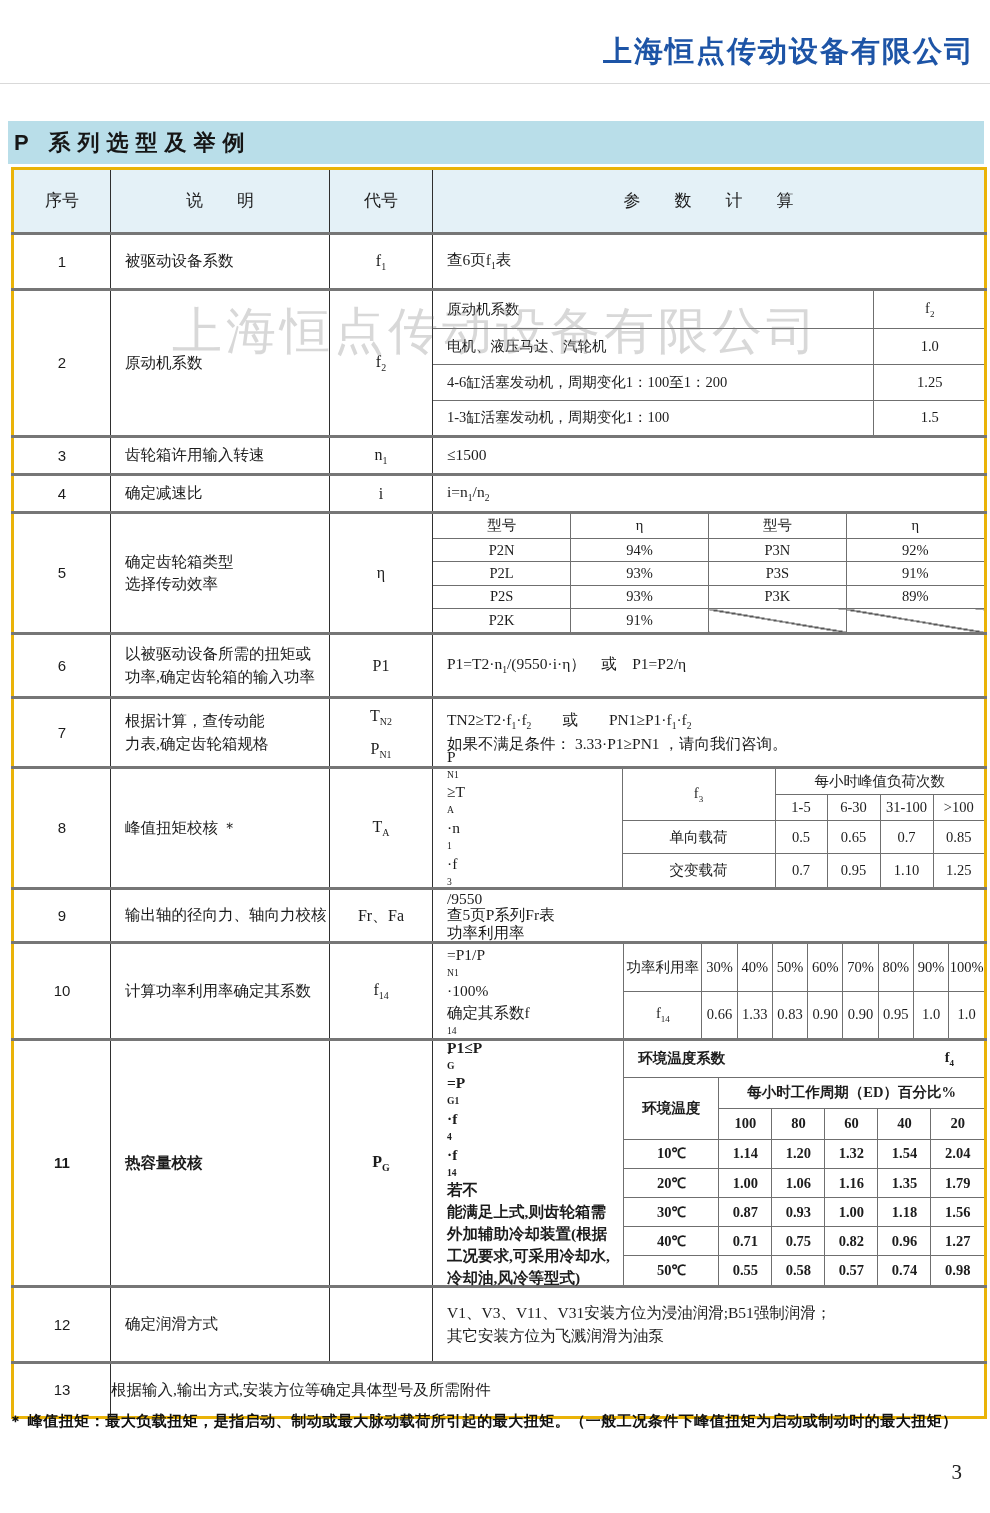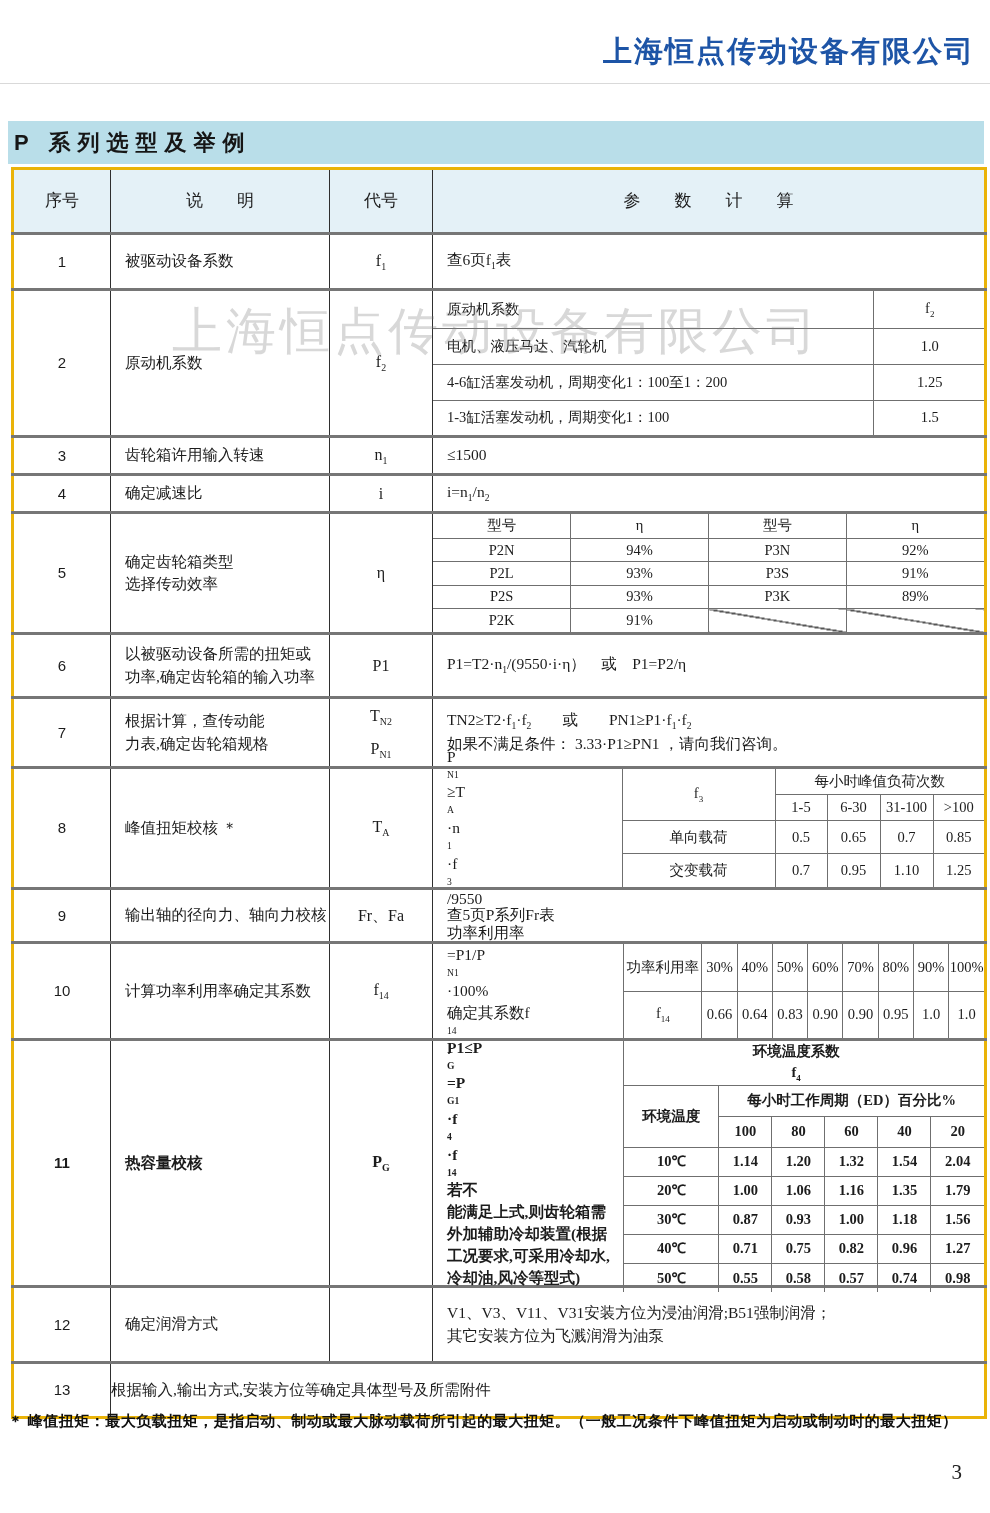--- a/index.html
+++ b/index.html
@@ -70,21 +70,21 @@
   .flexleft { display:flex; flex-direction:column; justify-content:center;
               padding-left:14px; line-height:1.42; }
 
   
   .f3tbl  { height:118px; } .f3tbl tr:nth-child(1) td { height:25px; border-bottom:none; }
   .f3tbl tr:nth-child(2) td { height:26px; }
   .f3tbl tr:nth-child(3) td, .f3tbl tr:nth-child(4) td { height:33px; }
   .f14tbl { height:94px; font-size:13px; } .f14tbl td { height:47px; }
   .f4tbl  { height:244px; font-size:14.5px; }
   .f4title { display:flex; justify-content:space-between; align-items:center;
-             padding:0 30px 0 14px; height:100%;flex-direction:column; }
+             padding:0 30px 0 14px; height:100%; }
   .diag { background:linear-gradient(to top right,
           transparent calc(50% - 0.8px), #555 calc(50% - 0.8px),
           #555 calc(50% + 0.8px), transparent calc(50% + 0.8px)); }
 
   
   .footnote { position:absolute; left:8px; top:1412px; width:974px; font-weight:bold;
               font-size:15px; letter-spacing:0.5px; color:#111; }
   .pageno { position:absolute; right:28px; top:1460px; font-size:21px; color:#222; }
 </style>
 </head>
@@ -313,21 +313,21 @@
                 <td>50%</td>
                 <td>60%</td>
                 <td>70%</td>
                 <td>80%</td>
                 <td>90%</td>
                 <td>100%</td>
               </tr>
               <tr>
                 <td>f<sub>14</sub></td>
                 <td>0.66</td>
-                <td>0.64</td>
+                <td>1.33</td>
                 <td>0.83</td>
                 <td>0.90</td>
                 <td>0.90</td>
                 <td>0.95</td>
                 <td>1.0</td>
                 <td>1.0</td>
               </tr>
             </tbody>
               </table>
           </div>

